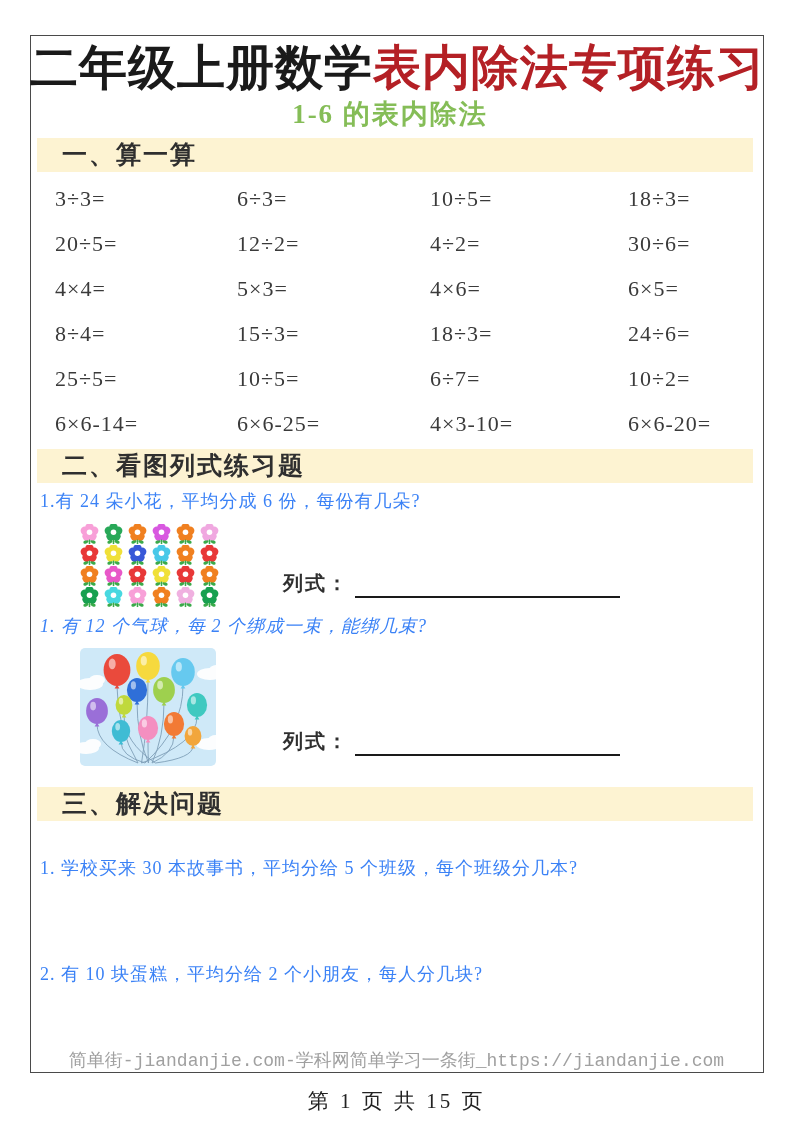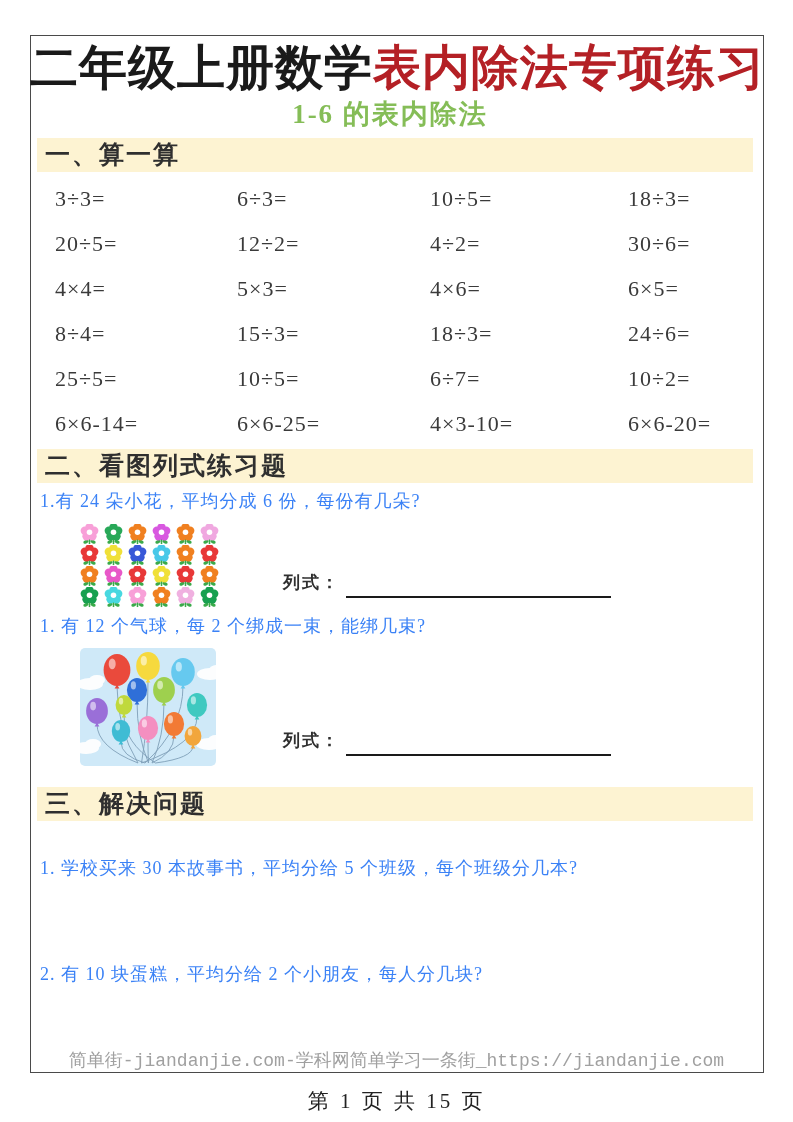--- a/index.html
+++ b/index.html
@@ -17,54 +17,54 @@
   }
   .title .t-black{color:#1a1a1a;}
   .title .t-red{color:var(--title-red,#b42025);}
   .subtitle{
     position:absolute;left:30px;top:96px;width:720px;text-align:center;
     font-size:27px;font-weight:600;color:var(--subtitle-green,#85bd57);letter-spacing:2px;
   }
   .banner{
     position:absolute;left:37px;width:716px;height:34px;line-height:34px;
     background:var(--banner-bg,#fdf3d2);font-size:25px;font-weight:600;
-    padding-left:8px;box-sizing:border-box;letter-spacing:2px;
+    padding-left:25px;box-sizing:border-box;letter-spacing:2px;
   }
   .banner1{top:138px;}
   .banner2{top:449px;}
   .banner3{top:787px;}
   .grid{
     position:absolute;left:55px;top:176px;width:700px;
     display:grid;grid-template-columns:182px 193px 198px 1fr;
   }
   .grid .cell{
     height:45px;line-height:45px;font-size:22px;color:#3a3a3a;letter-spacing:1px;
   }
   .ptext{
     position:absolute;left:40px;width:716px;font-size:18px;letter-spacing:1px;
     color:#3b82f6;white-space:nowrap;
   }
   .p-flowers{top:489px;}
-  .p-balloons{top:614px;}
+  .p-balloons{top:614px;font-style:italic;}
   .p-books{top:856px;}
   .p-cakes{top:962px;}
   .flowers{
     position:absolute;left:78px;top:524px;width:146px;
     display:grid;grid-template-columns:repeat(6,24px);grid-auto-rows:21px;
   }
   .flowers svg{display:block;}
   .balloons{
     position:absolute;left:80px;top:648px;width:136px;height:118px;border-radius:5px;
   }
   .lieshi{
     position:absolute;left:283px;height:32px;display:flex;align-items:flex-end;
   }
   .lieshi1{top:566px;}
   .lieshi2{top:724px;}
-  .lieshi-label{font-size:17px;font-weight:600;letter-spacing:2px;line-height:30px;}
+  .lieshi-label{font-size:20px;font-weight:600;letter-spacing:2px;line-height:30px;}
   .answer-line{
     display:inline-block;width:265px;height:26px;margin-left:6px;
     border-bottom:2px solid #1a1a1a;
   }
   .watermark{
     position:absolute;left:0;top:1048px;width:793px;text-align:center;
     font-size:18px;color:var(--watermark-gray,#a0a0a0);
     font-family:Liberation Mono, monospace;white-space:nowrap;
   }
   .pagenum{

